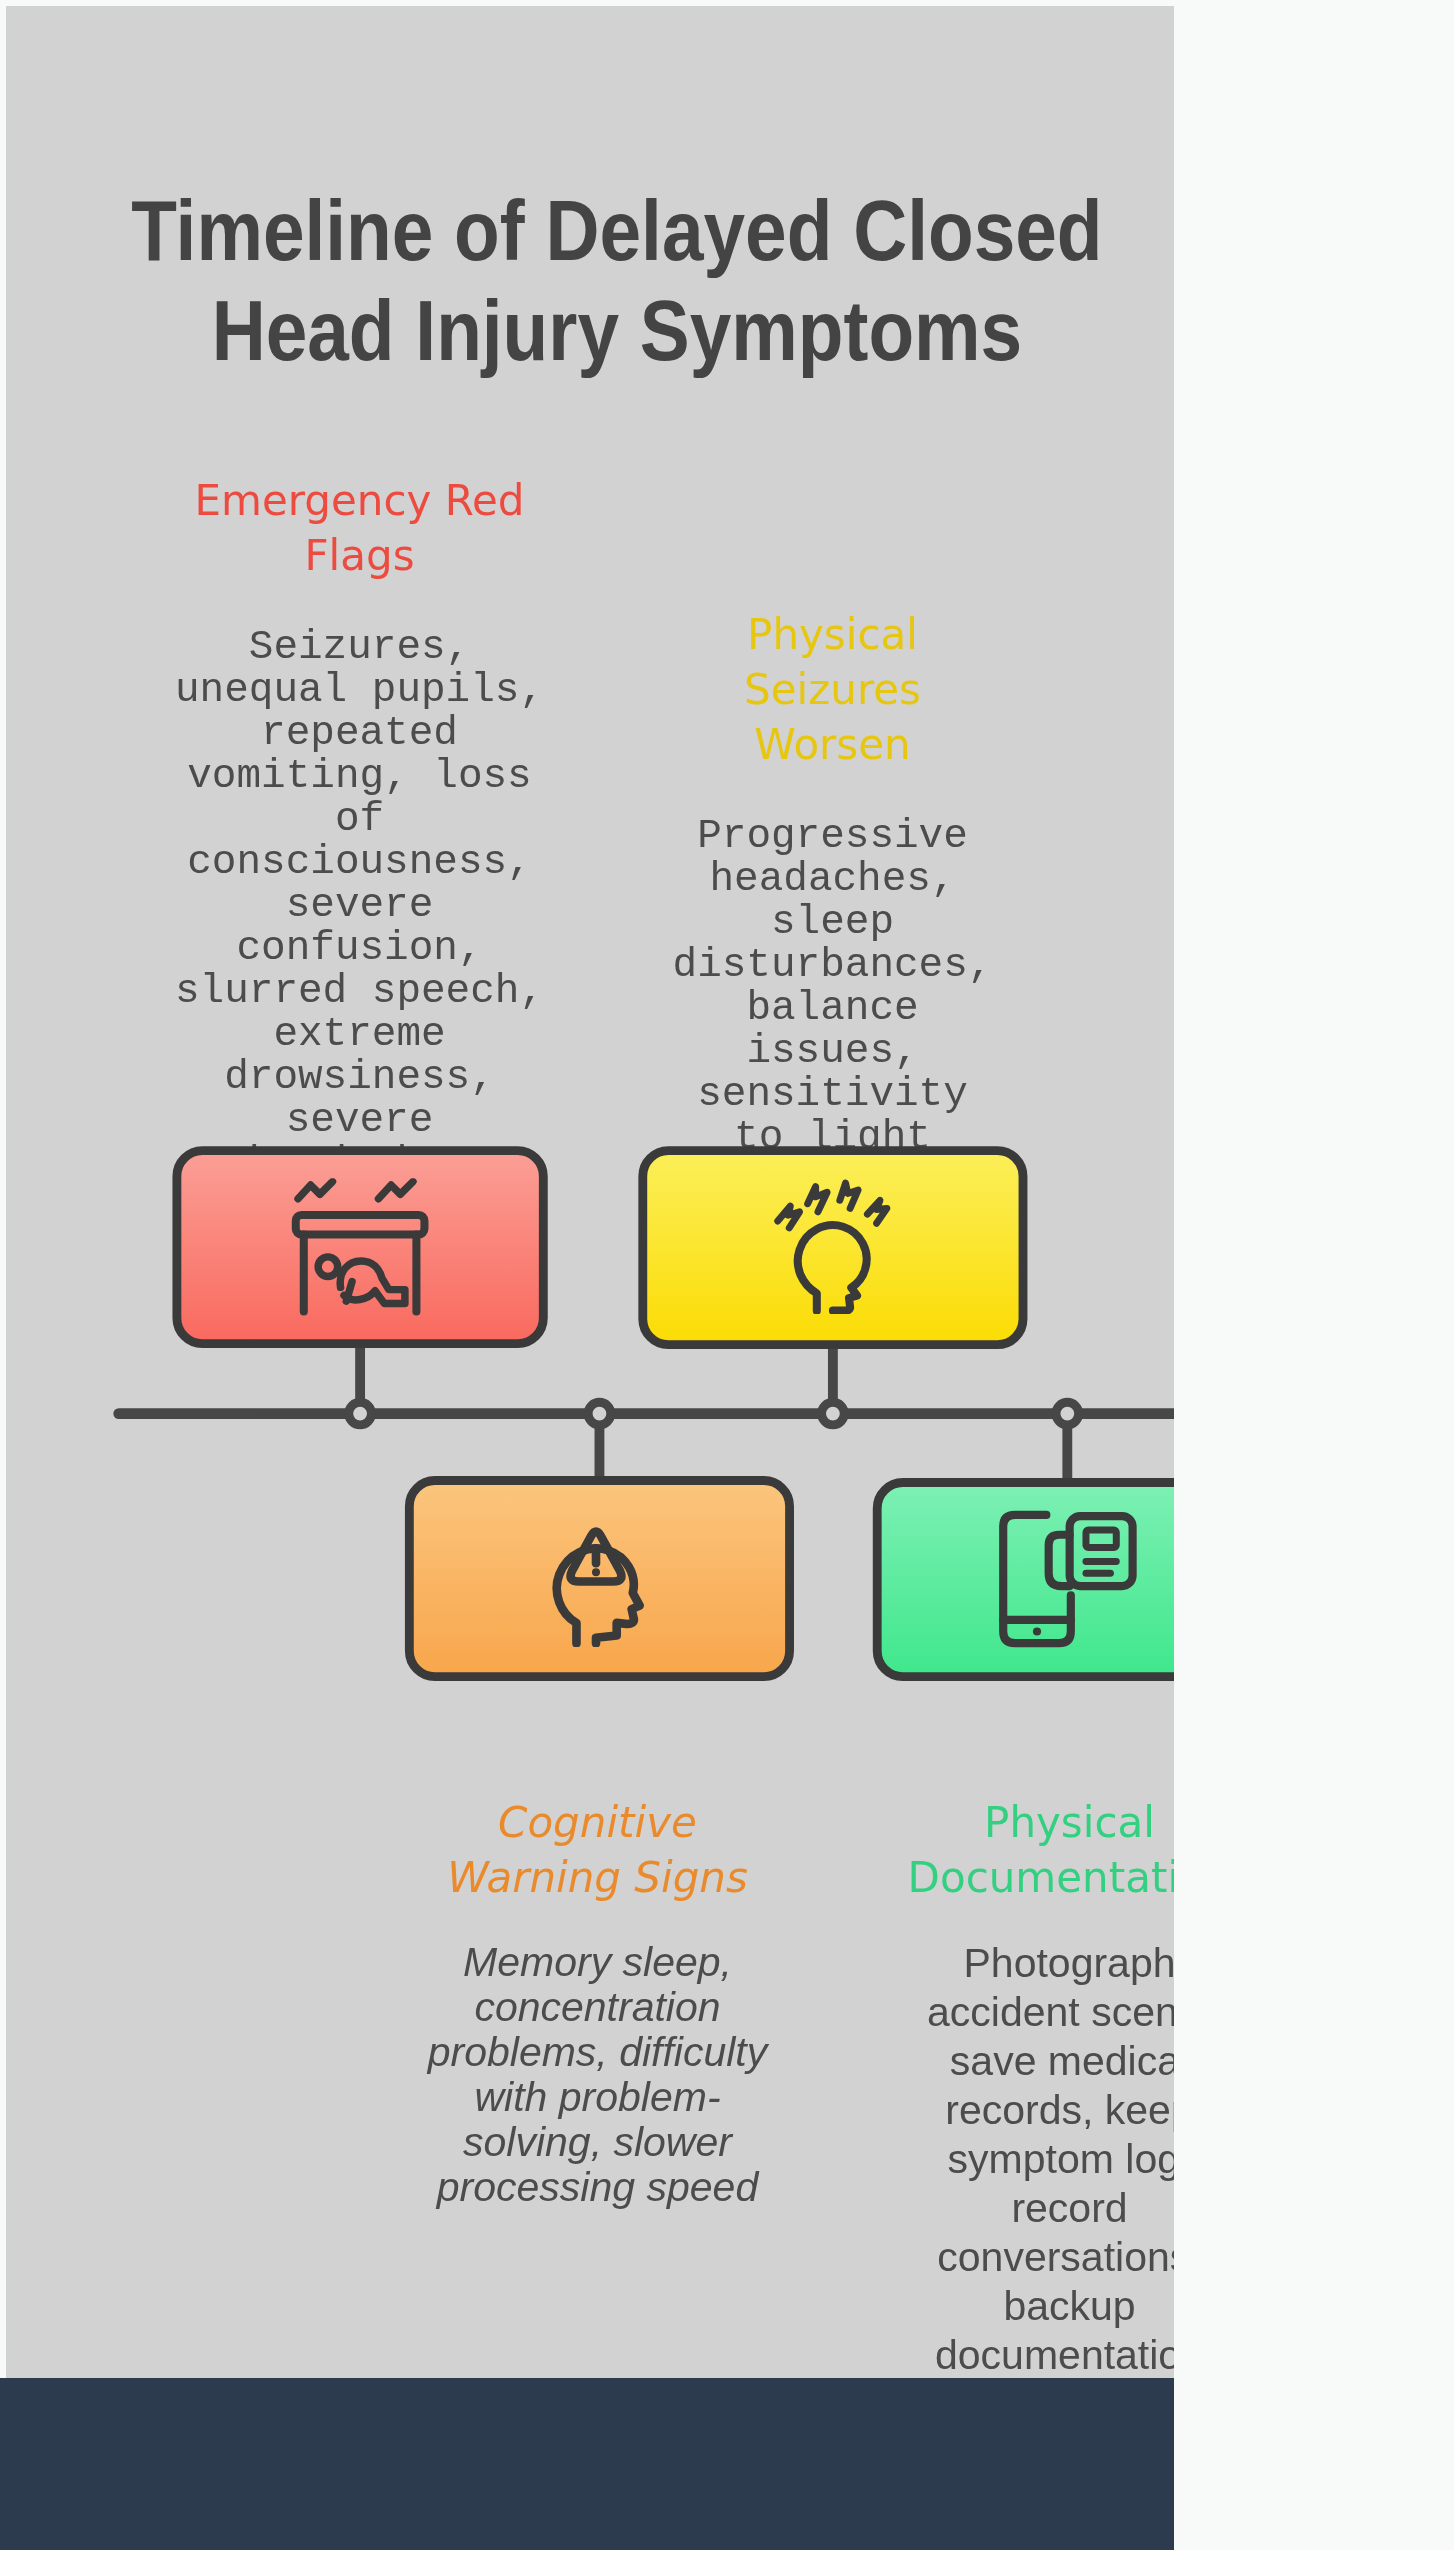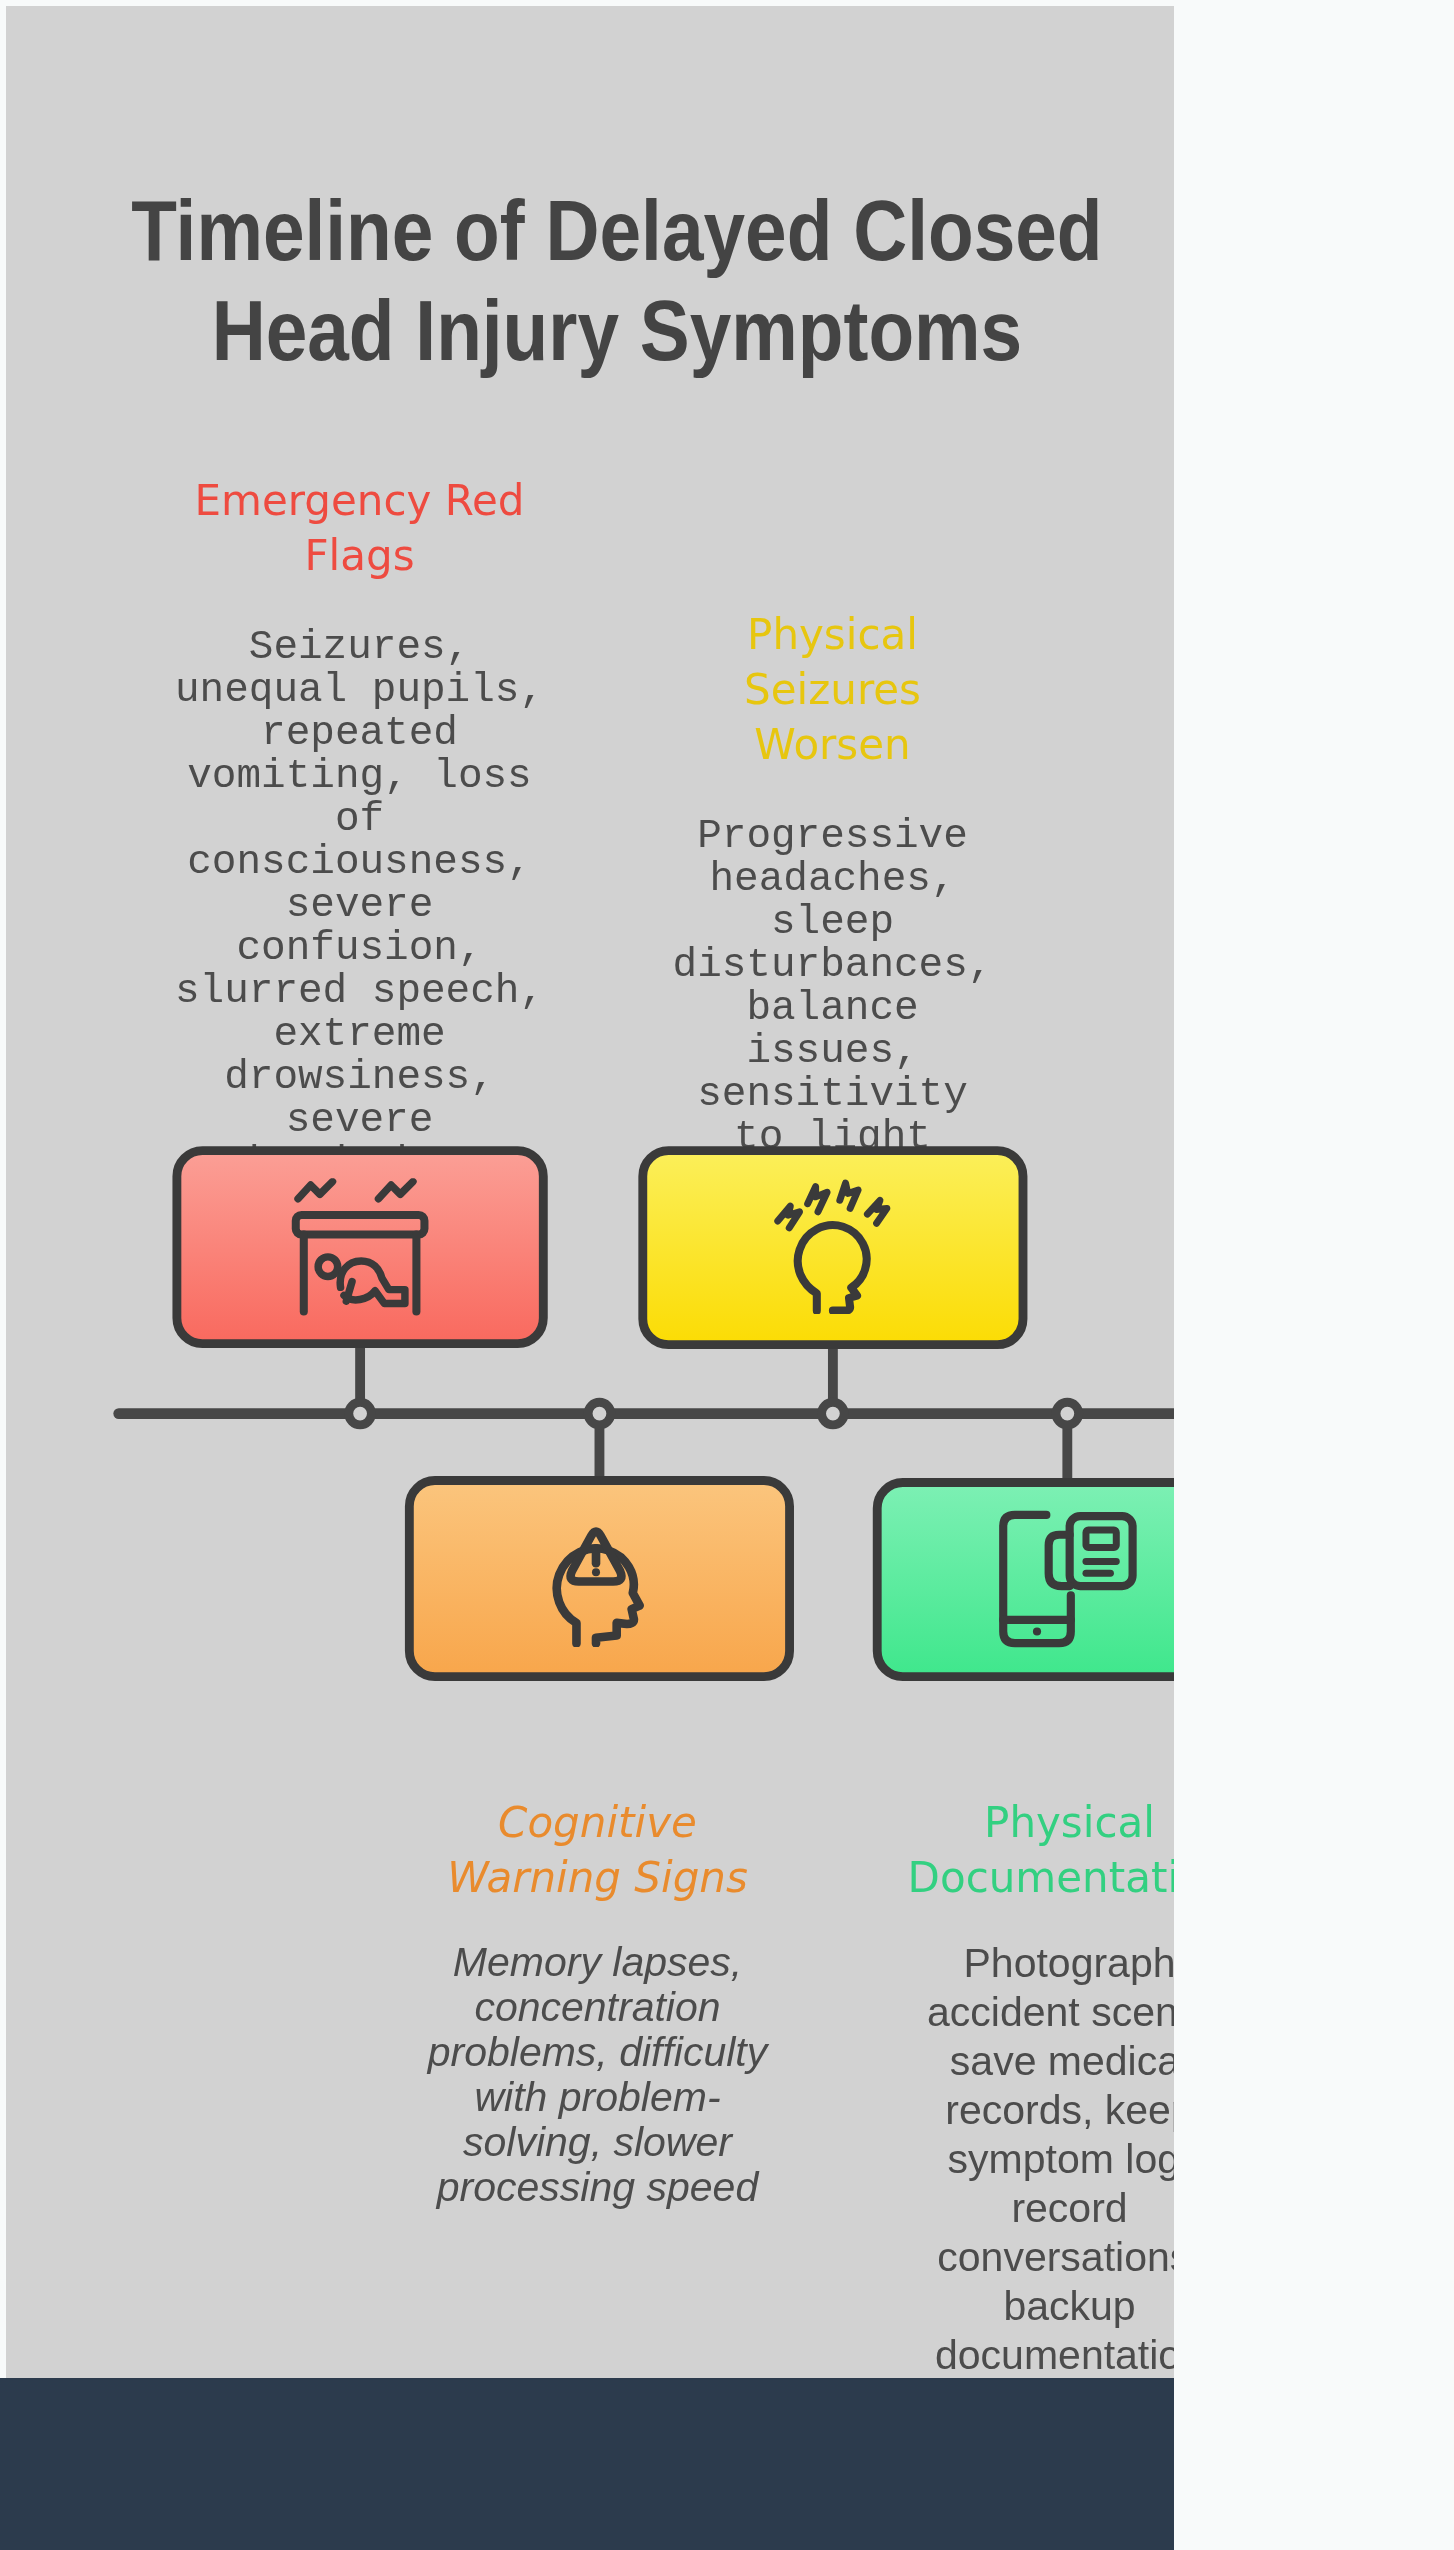--- a/index.html
+++ b/index.html
@@ -67,21 +67,21 @@
     <div class="body">Seizures, unequal pupils, repeated vomiting, loss of consciousness, severe confusion, slurred speech, extreme drowsiness, severe headaches</div>
   </div>
 
   <div class="col col2">
     <div class="heading" style="color: rgb(231, 198, 15);">Physical Seizures Worsen</div>
     <div class="body">Progressive headaches, sleep disturbances, balance issues, sensitivity to light</div>
   </div>
 
   <div class="col col3">
     <div class="heading" style="color: rgb(233, 139, 45);">Cognitive Warning Signs</div>
-    <div class="body">Memory lapses, concentration problems, difficulty with problem-solving, slower processing speed</div>
+    <div class="body">Memory sleep, concentration problems, difficulty with problem-solving, slower processing speed</div>
   </div>
 
   <div class="col col4">
     <div class="heading" style="color: rgb(51, 208, 129);">Physical Documentation</div>
     <div class="body">Photograph accident scene, save medical records, keep symptom log, record conversations, backup documentation</div>
   </div>
 
   <svg class="timeline-svg" width="1455" height="591" viewBox="0 0 1476 600">
     <defs>
       <linearGradient id="gradRed" x1="0" y1="0" x2="0" y2="1">

